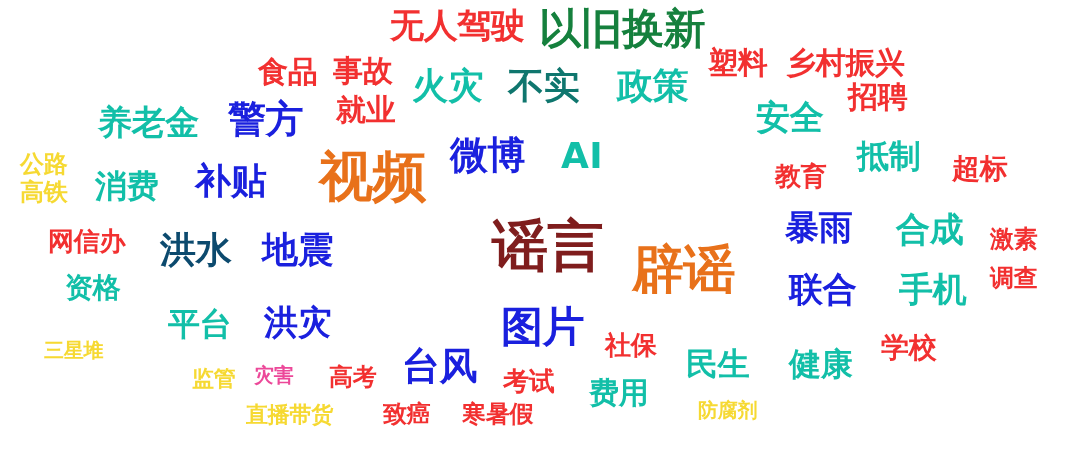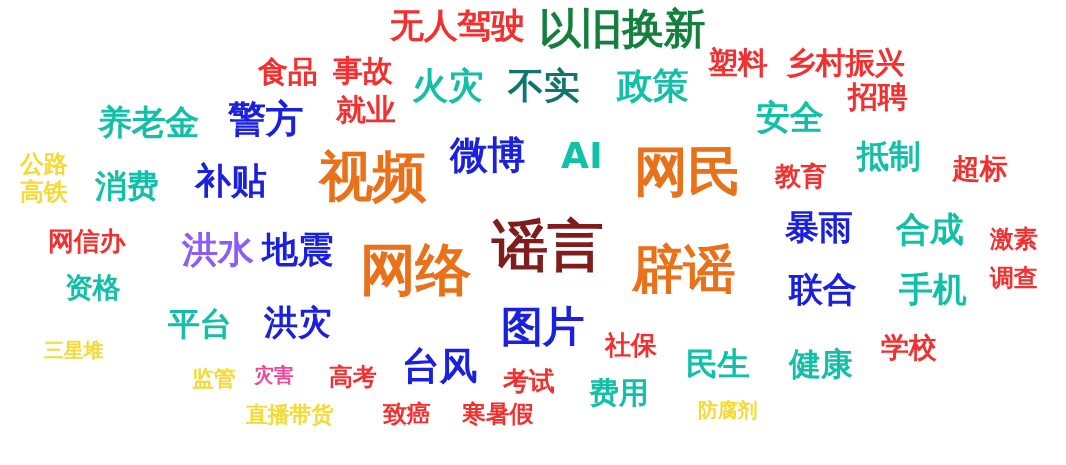--- a/index.html
+++ b/index.html
@@ -54,27 +54,25 @@
     <span class="cloud-word" style="left: 756px; top: 100px; font-size: 34px; color: rgb(18, 191, 168);">安全</span>
     <span class="cloud-word" style="left: 450px; top: 136px; font-size: 38px; color: rgb(26, 32, 222);">微博</span>
     <span class="cloud-word latin" style="left: 561px; top: 138px; font-size: 36px; color: rgb(18, 191, 168);">AI</span>
     <span class="cloud-word" style="left: 857px; top: 140px; font-size: 32px; color: rgb(18, 191, 168);">抵制</span>
     <span class="cloud-word" style="left: 952px; top: 155px; font-size: 28px; color: rgb(242, 48, 48);">超标</span>
     <span class="cloud-word" style="left: 20px; top: 152px; font-size: 24px; color: rgb(246, 217, 50);">公路</span>
     <span class="cloud-word" style="left: 20px; top: 180px; font-size: 24px; color: rgb(246, 217, 50);">高铁</span>
     <span class="cloud-word" style="left: 95px; top: 170px; font-size: 32px; color: rgb(18, 191, 168);">消费</span>
     <span class="cloud-word" style="left: 195px; top: 163px; font-size: 36px; color: rgb(26, 32, 222);">补贴</span>
     <span class="cloud-word" style="left: 319px; top: 150px; font-size: 54px; color: rgb(232, 113, 26);">视频</span>
-    <span class="cloud-word" style="left: 634px; top: 145px; font-size: 54px; color: rgb(232, 113, 26);">网民</span>
     <span class="cloud-word" style="left: 775px; top: 163px; font-size: 26px; color: rgb(242, 48, 48);">教育</span>
     <span class="cloud-word" style="left: 48px; top: 228px; font-size: 26px; color: rgb(242, 48, 48);">网信办</span>
-    <span class="cloud-word" style="left: 160px; top: 232px; font-size: 36px; color: #8b5cf6; margin-left: 22px;">洪水</span>
+    <span class="cloud-word" style="left: 160px; top: 232px; font-size: 36px; color: #0c4a6e;">洪水</span>
     <span class="cloud-word" style="left: 262px; top: 232px; font-size: 36px; color: rgb(26, 32, 222);">地震</span>
     <span class="cloud-word" style="left: 492px; top: 218px; font-size: 56px; color: #7f1d1d;">谣言</span>
-    <span class="cloud-word" style="left: 360px; top: 242px; font-size: 56px; color: rgb(232, 113, 26);">网络</span>
     <span class="cloud-word" style="left: 632px; top: 243px; font-size: 52px; color: rgb(232, 113, 26);">辟谣</span>
     <span class="cloud-word" style="left: 785px; top: 210px; font-size: 34px; color: rgb(26, 32, 222);">暴雨</span>
     <span class="cloud-word" style="left: 896px; top: 212px; font-size: 34px; color: rgb(18, 191, 168);">合成</span>
     <span class="cloud-word" style="left: 990px; top: 227px; font-size: 24px; color: rgb(242, 48, 48);">激素</span>
     <span class="cloud-word" style="left: 990px; top: 266px; font-size: 24px; color: rgb(242, 48, 48);">调查</span>
     <span class="cloud-word" style="left: 789px; top: 272px; font-size: 34px; color: rgb(26, 32, 222);">联合</span>
     <span class="cloud-word" style="left: 899px; top: 272px; font-size: 34px; color: rgb(18, 191, 168);">手机</span>
     <span class="cloud-word" style="left: 65px; top: 274px; font-size: 28px; color: rgb(18, 191, 168);">资格</span>
     <span class="cloud-word" style="left: 168px; top: 308px; font-size: 32px; color: rgb(18, 191, 168);">平台</span>
     <span class="cloud-word" style="left: 264px; top: 305px; font-size: 34px; color: rgb(26, 32, 222);">洪灾</span>

